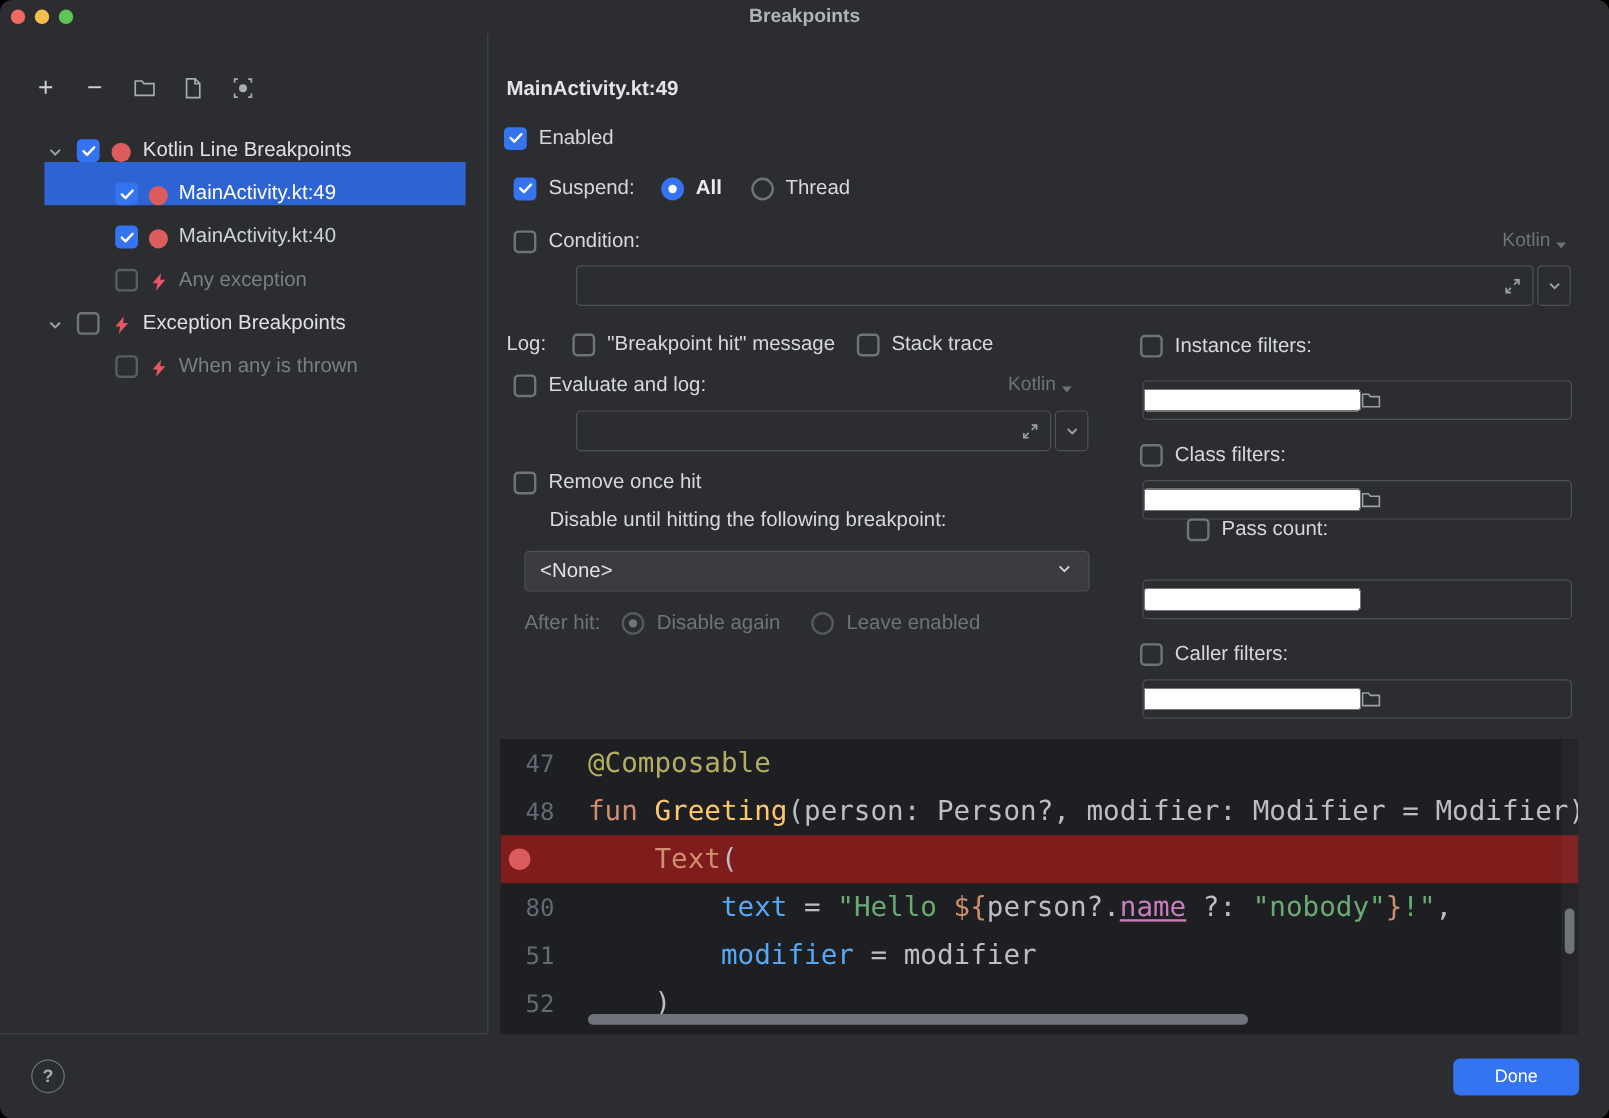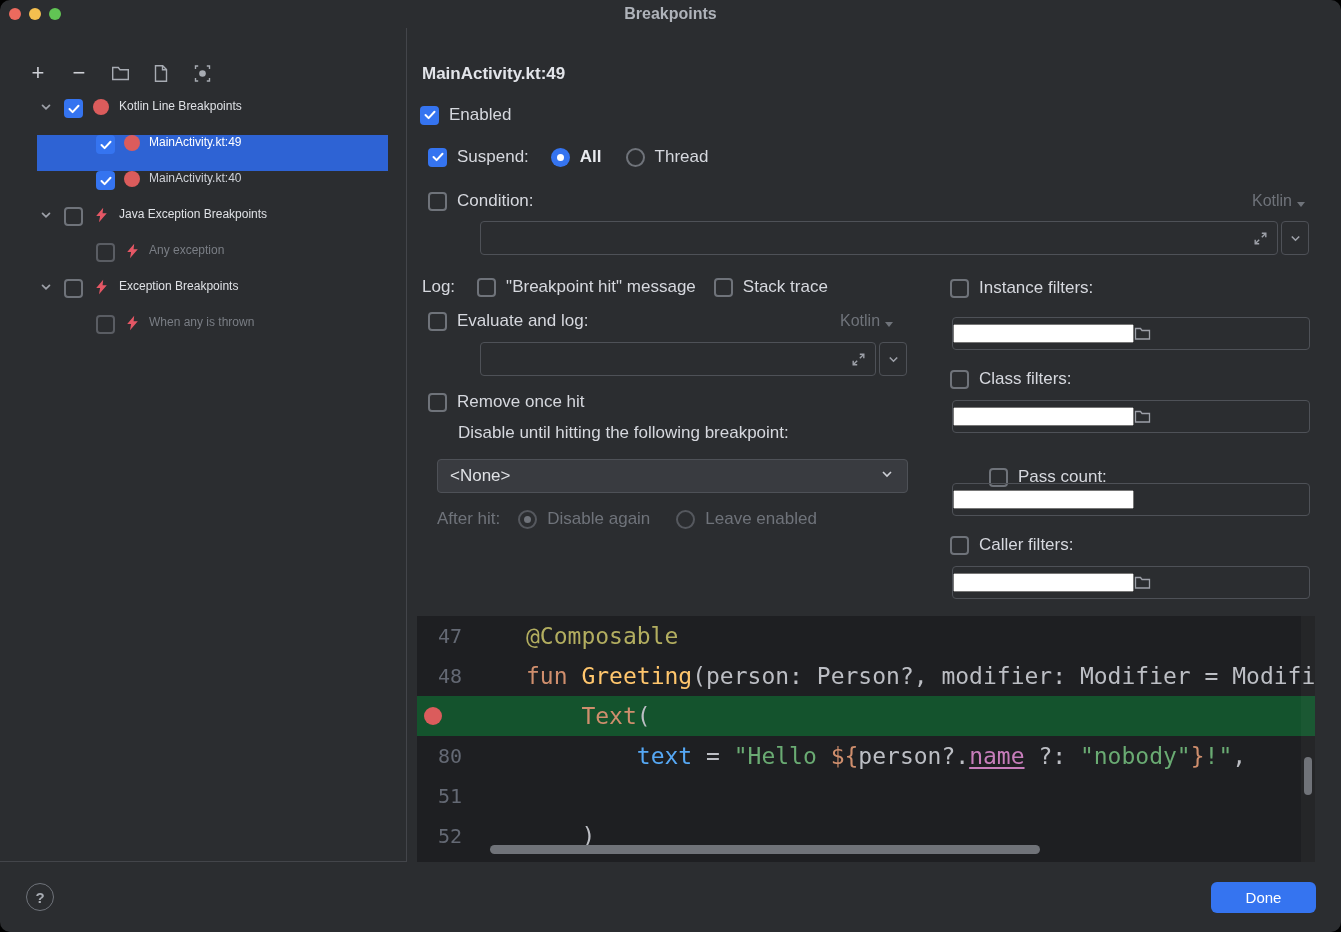--- a/index.html
+++ b/index.html
@@ -15,21 +15,21 @@
   .light { width:12px; height:12px; border-radius:50%; display:inline-block; }
   .light.red { background:#EC6A5E; } .light.yellow { background:#F4BF4F; } .light.green { background:#61C554; }
   .title { position:absolute; inset:0; line-height:28px; text-align:center; font-size:16px; font-weight:bold; color:#AFB3BA; }
   
   .sidebar { position:absolute; top:28px; left:0; width:407px; height:834px;
     border-right:1px solid #43454A; border-bottom:1px solid #43454A; }
   .sb-toolbar { position:absolute; top:32px; left:26px; display:flex; align-items:center; gap:17px; height:26px; }
   .tbi { width:24px; height:24px; display:flex; align-items:center; justify-content:center; color:#CED0D6; }
   .tbi.txt { font-size:22px; font-weight:400; line-height:24px; }
   .tree { position:absolute; top:71px; left:0; width:100%; }
-  .tree-row { height:36px; display:flex; align-items:flex-start; position:relative; font-size:12px; color:#CFD2D8; }
+  .tree-row { height:36px; display:flex; align-items:flex-end; position:relative; font-size:17px; color:#CFD2D8; }
   .tree-row.group { padding-left:38px; gap:10px; }
   .tree-row.child { padding-left:96px; gap:9px; }
   .tree-row.selected::before { content:""; position:absolute; left:37px; right:18px; top:0; bottom:0; background:#2E63D4; }
   .tree-row > * { position:relative; z-index:1; }
   .chev { width:16px; height:16px; flex:none; display:flex; align-items:center; justify-content:center; }
   .dot { width:16px; height:16px; border-radius:50%; background:#DB5C5C; flex:none; }
   .bolt { width:16px; flex:none; display:flex; justify-content:center; }
   .tlabel { white-space:nowrap; }
   .tlabel.bright { color:#DFE1E5; }
   .tree-row.selected .tlabel { color:#FFFFFF; }
@@ -51,21 +51,21 @@
   .hrow { position:absolute; display:flex; align-items:center; gap:10px; height:22px; }
   .r-enabled { left:420px; top:104px; }
   .r-suspend { left:428px; top:146px; }
   .r-condition { left:428px; top:190px; }
   .r-log { left:422px; top:276px; }
   .r-evaluate { left:428px; top:310px; }
   .r-remove { left:428px; top:391px; }
   .r-afterhit { left:437px; top:508px; }
   .r-f1 { left:950px; top:277px; }
   .r-f2 { left:950px; top:368px; }
-  .r-f3 { left:950px; top:466px;padding-left:39px; }
+  .r-f3 { left:950px; top:430px;padding-left:39px; }
   .r-f4 { left:950px; top:534px; }
   .lbl { font-size:17px; color:#D6D8DE; white-space:nowrap; }
   .lbl.muted { color:#6F737A; }
   .bold { font-weight:bold; color:#E8EAEE; }
   .ml8 { margin-left:8px; } .ml12 { margin-left:12px; } .ml14 { margin-left:14px; } .ml16 { margin-left:16px; }
   .d-disable-label { position:absolute; left:422px; top:423px; font-size:17px; color:#D6D8DE;margin-left:36px; }
   .lang { color:#6F737A; font-size:16px; display:flex; align-items:center; }
   .lang::after { content:""; display:inline-block; margin-left:5px; margin-top:6px;
     border-left:4px solid transparent; border-right:4px solid transparent; border-top:5px solid #6F737A; }
   .lang-cond { position:absolute; top:192px; right:36px; }
@@ -79,22 +79,22 @@
   .dd-cond { left:1281px; top:221px; }
   .dd-eval { left:879px; top:342px; }
   .combo { position:absolute; left:437px; top:459px; width:471px; height:34px; background:#393B40;
     border:1px solid #4E5157; border-radius:4px; display:flex; align-items:center; padding:0 12px; font-size:17px; color:#DFE1E5; }
   .combo .sp { flex:1; }
   .filter-field { position:absolute; width:358px; height:33px; border:1px solid #4E5157; border-radius:4px; display:flex; align-items:center; }
   .ff1 { left:952px; top:317px; } .ff2 { left:952px; top:400px; } .ff3 { left:952px; top:483px; } .ff4 { left:952px; top:566px; }
   
   .editor { position:absolute; left:417px; top:616px; width:898px; height:246px; background:#1E1F22;
     overflow:hidden; font-family:"DejaVu Sans Mono", monospace; }
-  .code-row { display:flex; height:40px; line-height:40px;gap:36px; }
-  .code-row.bp { background:#14532d; }
+  .code-row { display:flex; height:40px; line-height:40px; }
+  .code-row.bp { background:#7f1d1d; }
   .gut { width:66px; min-width:66px; text-align:right; padding-right:21px; color:#646974; font-size:20px; position:relative; }
   .gdot { position:absolute; left:7px; top:11px; width:18px; height:18px; border-radius:50%; background:#DB5C5C; }
   .ctext { white-space:pre; font-size:23px; color:#BCBEC4; padding-left:7px; }
   .tk-ann { color:#B3AE60; } .tk-kw { color:#CF8E6D; } .tk-fn { color:#FFC66D; }
   .tk-call { color:#CF8E6D; } .tk-d { color:#BCBEC4; } .tk-str { color:#6AAB73; }
   .tk-tpl { color:#CF8E6D; } .tk-named { color:#56A8F5; }
   .tk-prop { color:#C77DBB; text-decoration:underline; text-underline-offset:3px; }
   .vtrack { position:absolute; top:0; right:0; width:14px; height:100%; background:rgba(255,255,255,0.03); }
   .vthumb { position:absolute; top:141px; right:3px; width:8px; height:38px; border-radius:4px; background:#707379; }
   .hthumb { position:absolute; left:73px; top:229px; width:550px; height:9px; border-radius:4.5px; background:#707379; }
@@ -171,34 +171,20 @@
       <div class="tree-row child">
         <span class="cb on">
           <svg width="12" height="10" viewBox="0 0 12 10" fill="none" stroke="#FFF" stroke-width="2" stroke-linecap="round" stroke-linejoin="round">
               <path d="M1.5 5 L4.6 8.1 L10.5 1.8"></path>
             </svg>
         </span>
         <span class="dot"></span>
         <span class="tlabel">MainActivity.kt:40</span>
       </div>
 
-      <div class="tree-row group">
-        <span class="chev">
-          <svg width="16" height="16" viewBox="0 0 16 16" fill="none" stroke="#9DA0A8" stroke-width="1.7" stroke-linecap="round">
-              <path d="M4.5 6.3 L8 9.8 L11.5 6.3"></path>
-            </svg>
-        </span>
-        <span class="cb off"></span>
-        <span class="bolt">
-          <svg width="13" height="16" viewBox="0 0 13 16">
-              <path d="M8.2 0.8 L1.2 9 h3.9 L4 15.2 L11.8 6.2 H7.6 Z" fill="#E55765"></path>
-            </svg>
-        </span>
-        <span class="tlabel bright">Java Exception Breakpoints</span>
-      </div>
 
       <div class="tree-row child">
         <span class="cb off dim"></span>
         <span class="bolt">
           <svg width="13" height="16" viewBox="0 0 13 16">
               <path d="M8.2 0.8 L1.2 9 h3.9 L4 15.2 L11.8 6.2 H7.6 Z" fill="#E55765"></path>
             </svg>
         </span>
         <span class="tlabel muted">Any exception</span>
       </div>
@@ -394,20 +380,21 @@
             <span class="gdot"></span>
           </span>
           <span class="ctext"><span class="tk-d">    </span><span class="tk-call">Text</span><span class="tk-d">(</span></span>
         </div>
         <div class="code-row">
           <span class="gut">80</span>
           <span class="ctext"><span class="tk-d">        </span><span class="tk-named">text</span><span class="tk-d"> = </span><span class="tk-str">"Hello </span><span class="tk-tpl">${</span><span class="tk-d">person?.</span><span class="tk-prop">name</span><span class="tk-d"> ?: </span><span class="tk-str">"nobody"</span><span class="tk-tpl">}</span><span class="tk-str">!"</span><span class="tk-d">,</span></span>
         </div>
         <div class="code-row">
           <span class="gut">51</span>
+          <span class="ctext"><span class="tk-d">        </span><span class="tk-named">modifier</span><span class="tk-d"> = </span><span class="tk-d">modifier</span></span>
         </div>
         <div class="code-row">
           <span class="gut">52</span>
           <span class="ctext"><span class="tk-d">    )</span></span>
         </div>
       </div>
     <div class="vtrack">
       <div class="vthumb"></div>
     </div>
     <div class="hthumb"></div>

